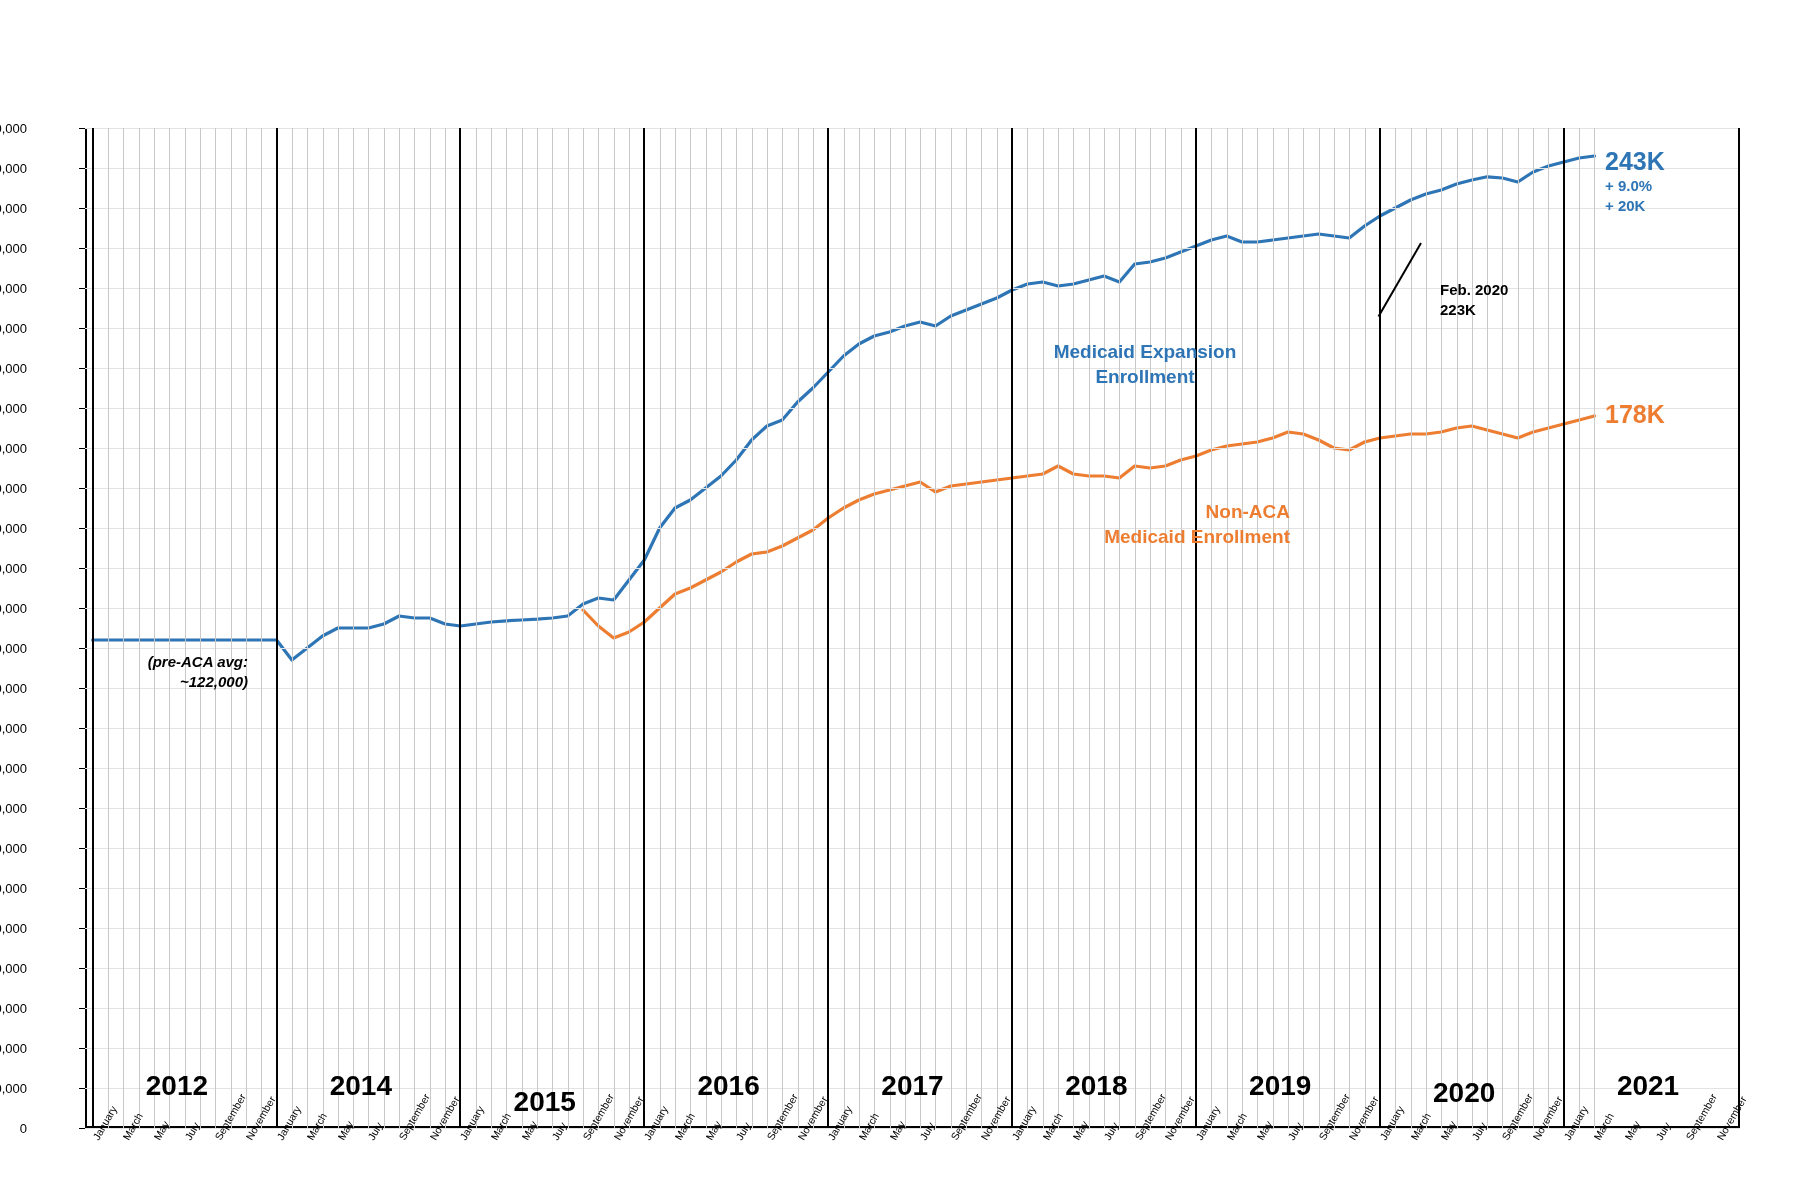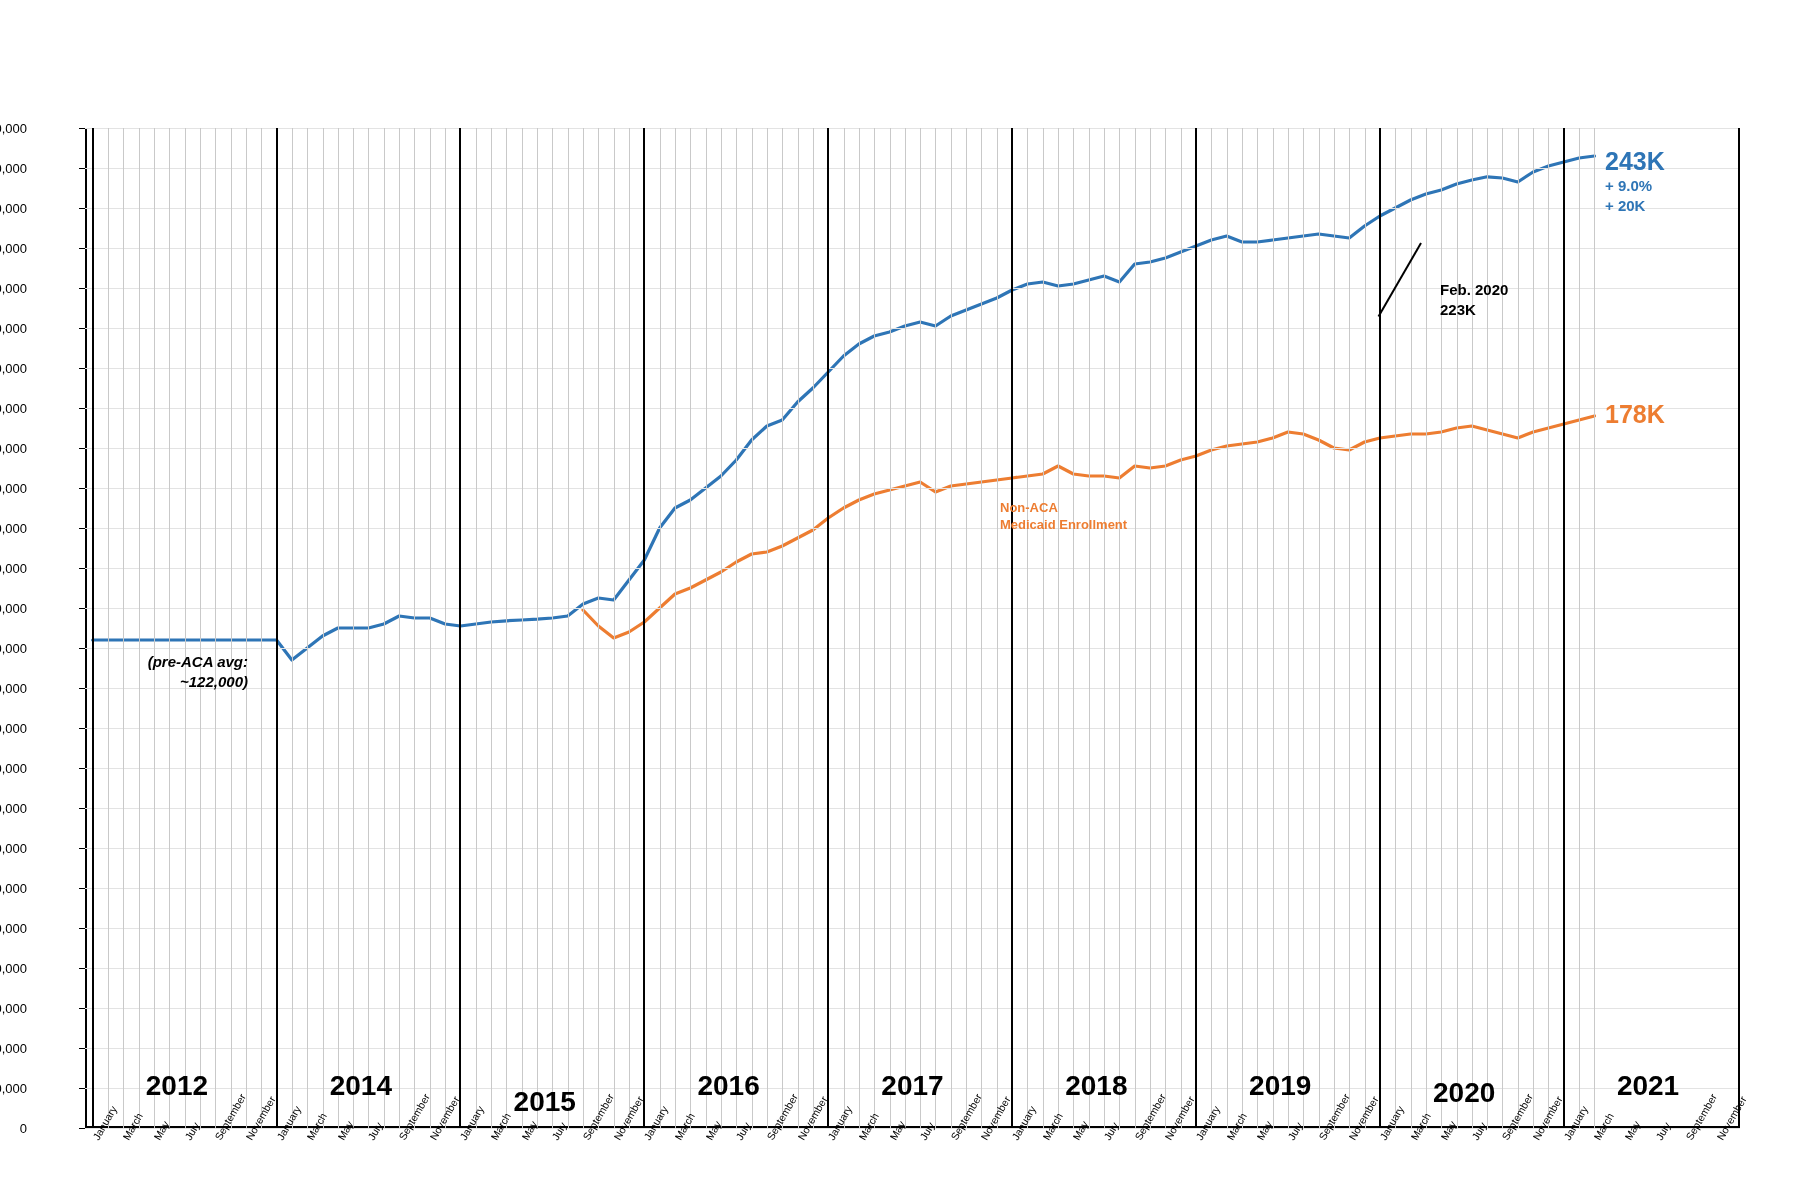--- a/index.html
+++ b/index.html
@@ -21,21 +21,21 @@
   .vline-year{position:absolute;width:2px;background:#000;}
 
   .xtick-label{position:absolute;font-size:10.5px;color:#000;white-space:nowrap;transform-origin:left top;transform:rotate(-60deg);}
 
   .year-label{position:absolute;font-size:28px;font-weight:bold;color:#000;transform:translateX(-50%);}
 
   svg.series{position:absolute;left:0;top:0;width:100%;height:100%;overflow:visible;}
 
   .ann{position:absolute;font-weight:bold;}
   .ann-expansion{color:#2e75b6;font-size:19px;text-align:center;line-height:1.3;}
-  .ann-nonaca{color:#ed7d31;font-size:13px;text-align:left;line-height:1.3;}
+  .ann-nonaca{color:#ed7d31;font-size:19px;text-align:right;line-height:1.3;}
   .ann-pre{color:#000;font-size:15px;font-style:italic;font-weight:bold;text-align:right;line-height:1.35;}
   .ann-feb{color:#000;font-size:15px;line-height:1.35;}
   .end-blue-big{color:#2e75b6;font-size:25px;font-weight:bold;}
   .end-blue-small{color:#2e75b6;font-size:15px;font-weight:bold;line-height:1.3;}
   .end-orange-big{color:#ed7d31;font-size:25px;font-weight:bold;}
   .pointer{position:absolute;background:#000;}
 </style>
 </head>
 <body>
 
@@ -223,20 +223,24 @@
       <div class="vline-thin" style="left: 1448.12px; height: 1000px;"></div>
       <div class="vline-thin" style="left: 1463.45px; height: 1000px;"></div>
       <div class="vline-year" style="left: 1477.77px; top: 0px; height: 1000px;"></div>
       <div class="vline-thin" style="left: 1494.1px; height: 1000px;"></div>
       <div class="vline-thin" style="left: 1509.42px; height: 1000px;"></div>
       <div class="vline-year" style="left: 1653px; top: 0px; height: 1000px;"></div>
     </div>
 
   <div id="overlays"></div>
 
+  <div class="ann ann-expansion" style="left:1000px;top:340px;width:290px;">
+    <div>Medicaid Expansion</div>
+    <div>Enrollment</div>
+  </div>
 
   <div class="ann ann-nonaca" style="left:1000px;top:500px;width:290px;">
     <div>Non-ACA</div>
     <div>Medicaid Enrollment</div>
   </div>
 
   <div class="ann ann-pre" style="left:98px;top:652px;width:150px;">
     <div>(pre-ACA avg:</div>
     <div>~122,000)</div>
   </div>

